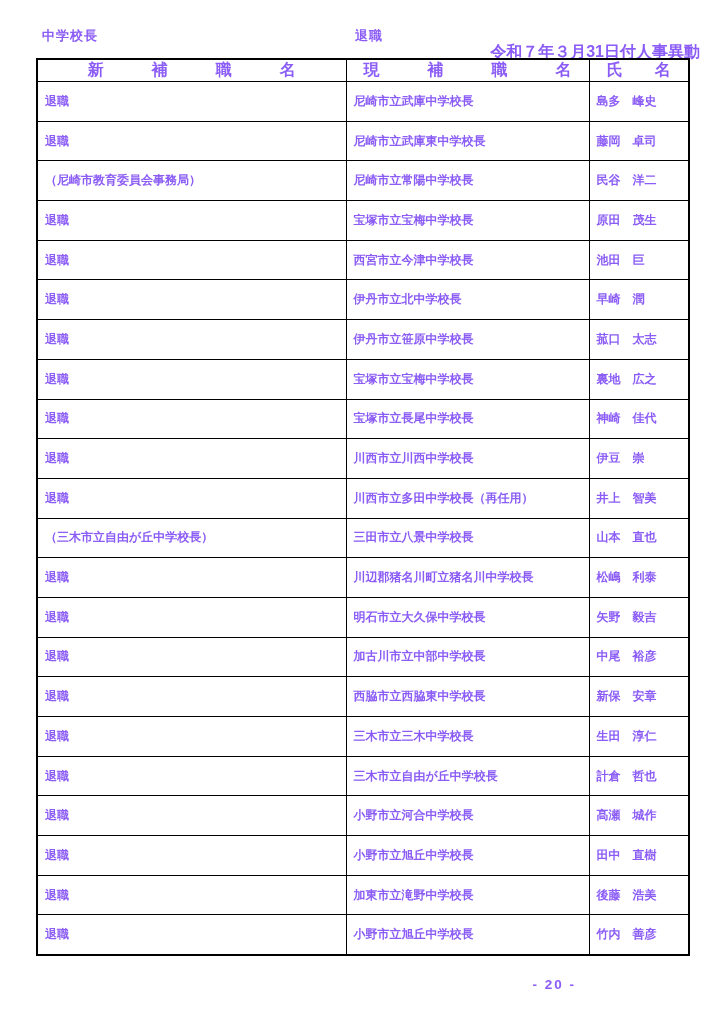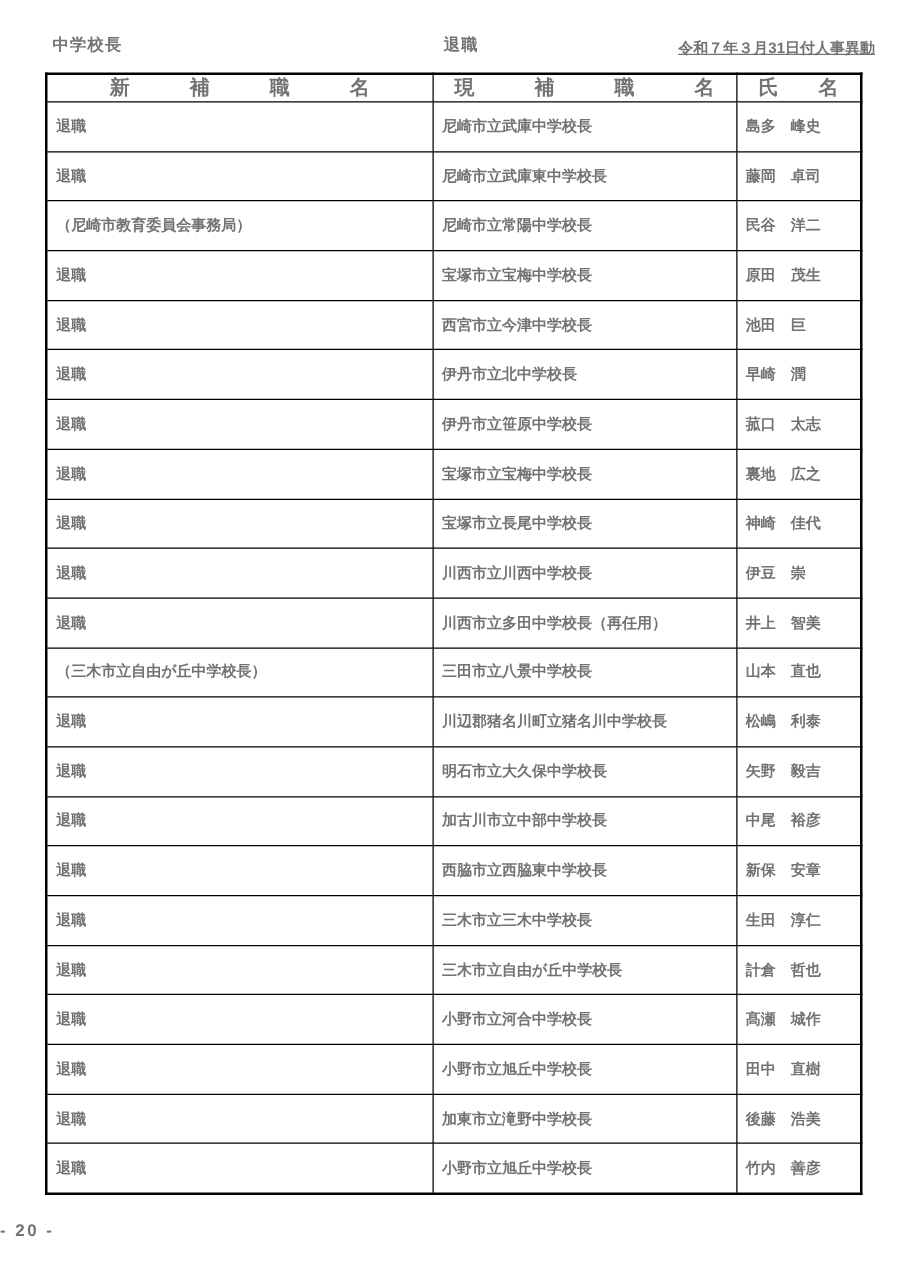--- a/index.html
+++ b/index.html
@@ -5,21 +5,21 @@
   html, body {
     margin: 0;
     padding: 0;
     background: #ffffff;
   }
   .page {
     position: relative;
     width: 724px;
     height: 1024px;
     background: #ffffff;
-    color: #737373;
+    color: #8b5cf6;
     font-family: "Liberation Sans", "DejaVu Sans", sans-serif;
     font-weight: 700;
     overflow: hidden;
   }
   .section-title {
     position: absolute;
     left: 42px;
     top: 27px;
     font-size: 13px;
     letter-spacing: 1px;
@@ -28,25 +28,24 @@
   .category-label {
     position: absolute;
     left: 355px;
     top: 27px;
     font-size: 13px;
     letter-spacing: 1px;
     white-space: pre;
   }
   .date-note {
     position: absolute;
-    top: 30px;
+    top: 42px;
     right: 24px;
-    font-size: 12px;
-    white-space: pre;
-    text-decoration: underline;
+    font-size: 16px;
+    white-space: pre;
   }
   table.personnel {
     position: absolute;
     left: 36px;
     top: 58px;
     width: 652px;
     border-collapse: collapse;
     table-layout: fixed;
     border: 2px solid #000;
   }
@@ -74,21 +73,21 @@
     white-space: pre;
     overflow: hidden;
   }
   table.personnel td.name-cell {
   }
   .page-number {
     position: absolute;
     top: 977px;
     left: 0;
     width: 576px;
-    text-align: left;
+    text-align: right;
     font-size: 13.5px;
     letter-spacing: 2px;
     white-space: pre;
   }
 </style>
 </head>
 <body>
 
 <div class="page">
 

